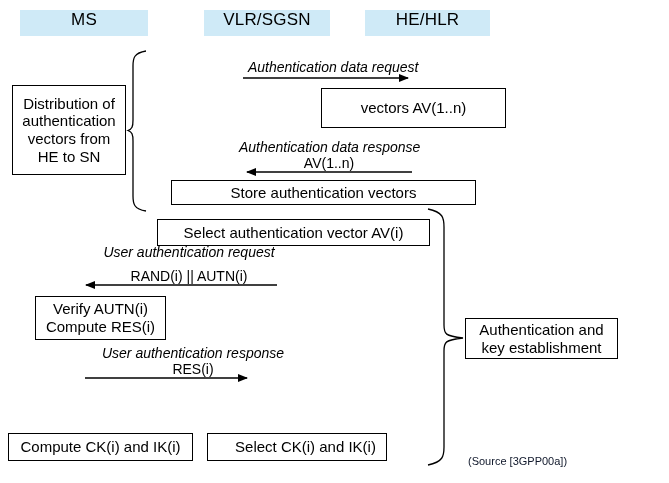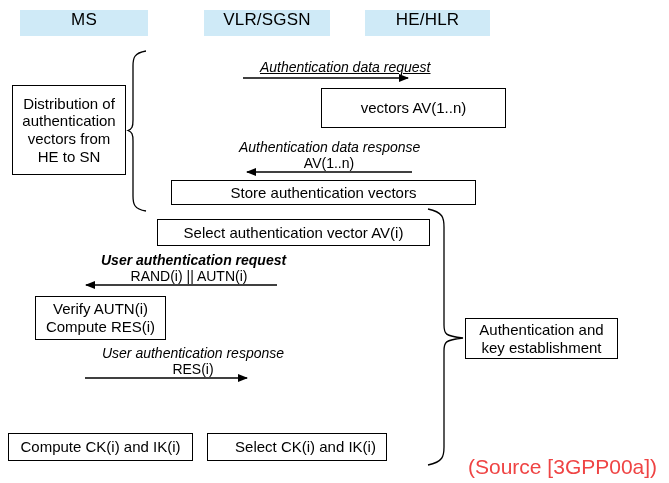--- a/index.html
+++ b/index.html
@@ -44,22 +44,22 @@
   .lbl {
     position: absolute;
     font-size: 14px;
     color: #000;
     white-space: nowrap;
     text-align: center;
   }
   .lbl.ital { font-style: italic; }
   .src {
     position: absolute;
-    font-size: 21px;
-    color: #ef4444;
+    font-size: 11px;
+    color: #0f172a;
     white-space: nowrap;
   }
   svg.layer {
     position: absolute;
     left: 0; top: 0;
     width: 669px;
     height: 483px;
     overflow: visible;
   }
   svg.layer * { vector-effect: none; }
@@ -128,32 +128,32 @@
     <span class="ln">authentication</span>
     <span class="ln">vectors from</span>
     <span class="ln">HE to SN</span>
   </div>
 
   <div class="box" style="left:465px; top:318px; width:153px; height:41px;">
     <span class="ln">Authentication and</span>
     <span class="ln">key establishment</span>
   </div>
 
-  <div class="lbl ital" style="left:260px; top:59px; width:168px;text-decoration:underline;">
+  <div class="lbl ital" style="left:248px; top:59px; width:168px;">
     <span>Authentication data request</span>
   </div>
 
   <div class="lbl ital" style="left:239px; top:139px; width:180px;">
     <span>Authentication data response</span>
   </div>
   <div class="lbl" style="left:239px; top:155px; width:180px;">
     <span>AV(1..n)</span>
   </div>
 
-  <div class="lbl ital" style="left:101px; top:252px; width:176px;font-weight:bold;">
+  <div class="lbl ital" style="left:101px; top:244px; width:176px;">
     <span>User authentication request</span>
   </div>
   <div class="lbl" style="left:101px; top:268px; width:176px;">
     <span>RAND(i) || AUTN(i)</span>
   </div>
 
   <div class="lbl ital" style="left:101px; top:345px; width:184px;">
     <span>User authentication response</span>
   </div>
   <div class="lbl" style="left:101px; top:361px; width:184px;">

